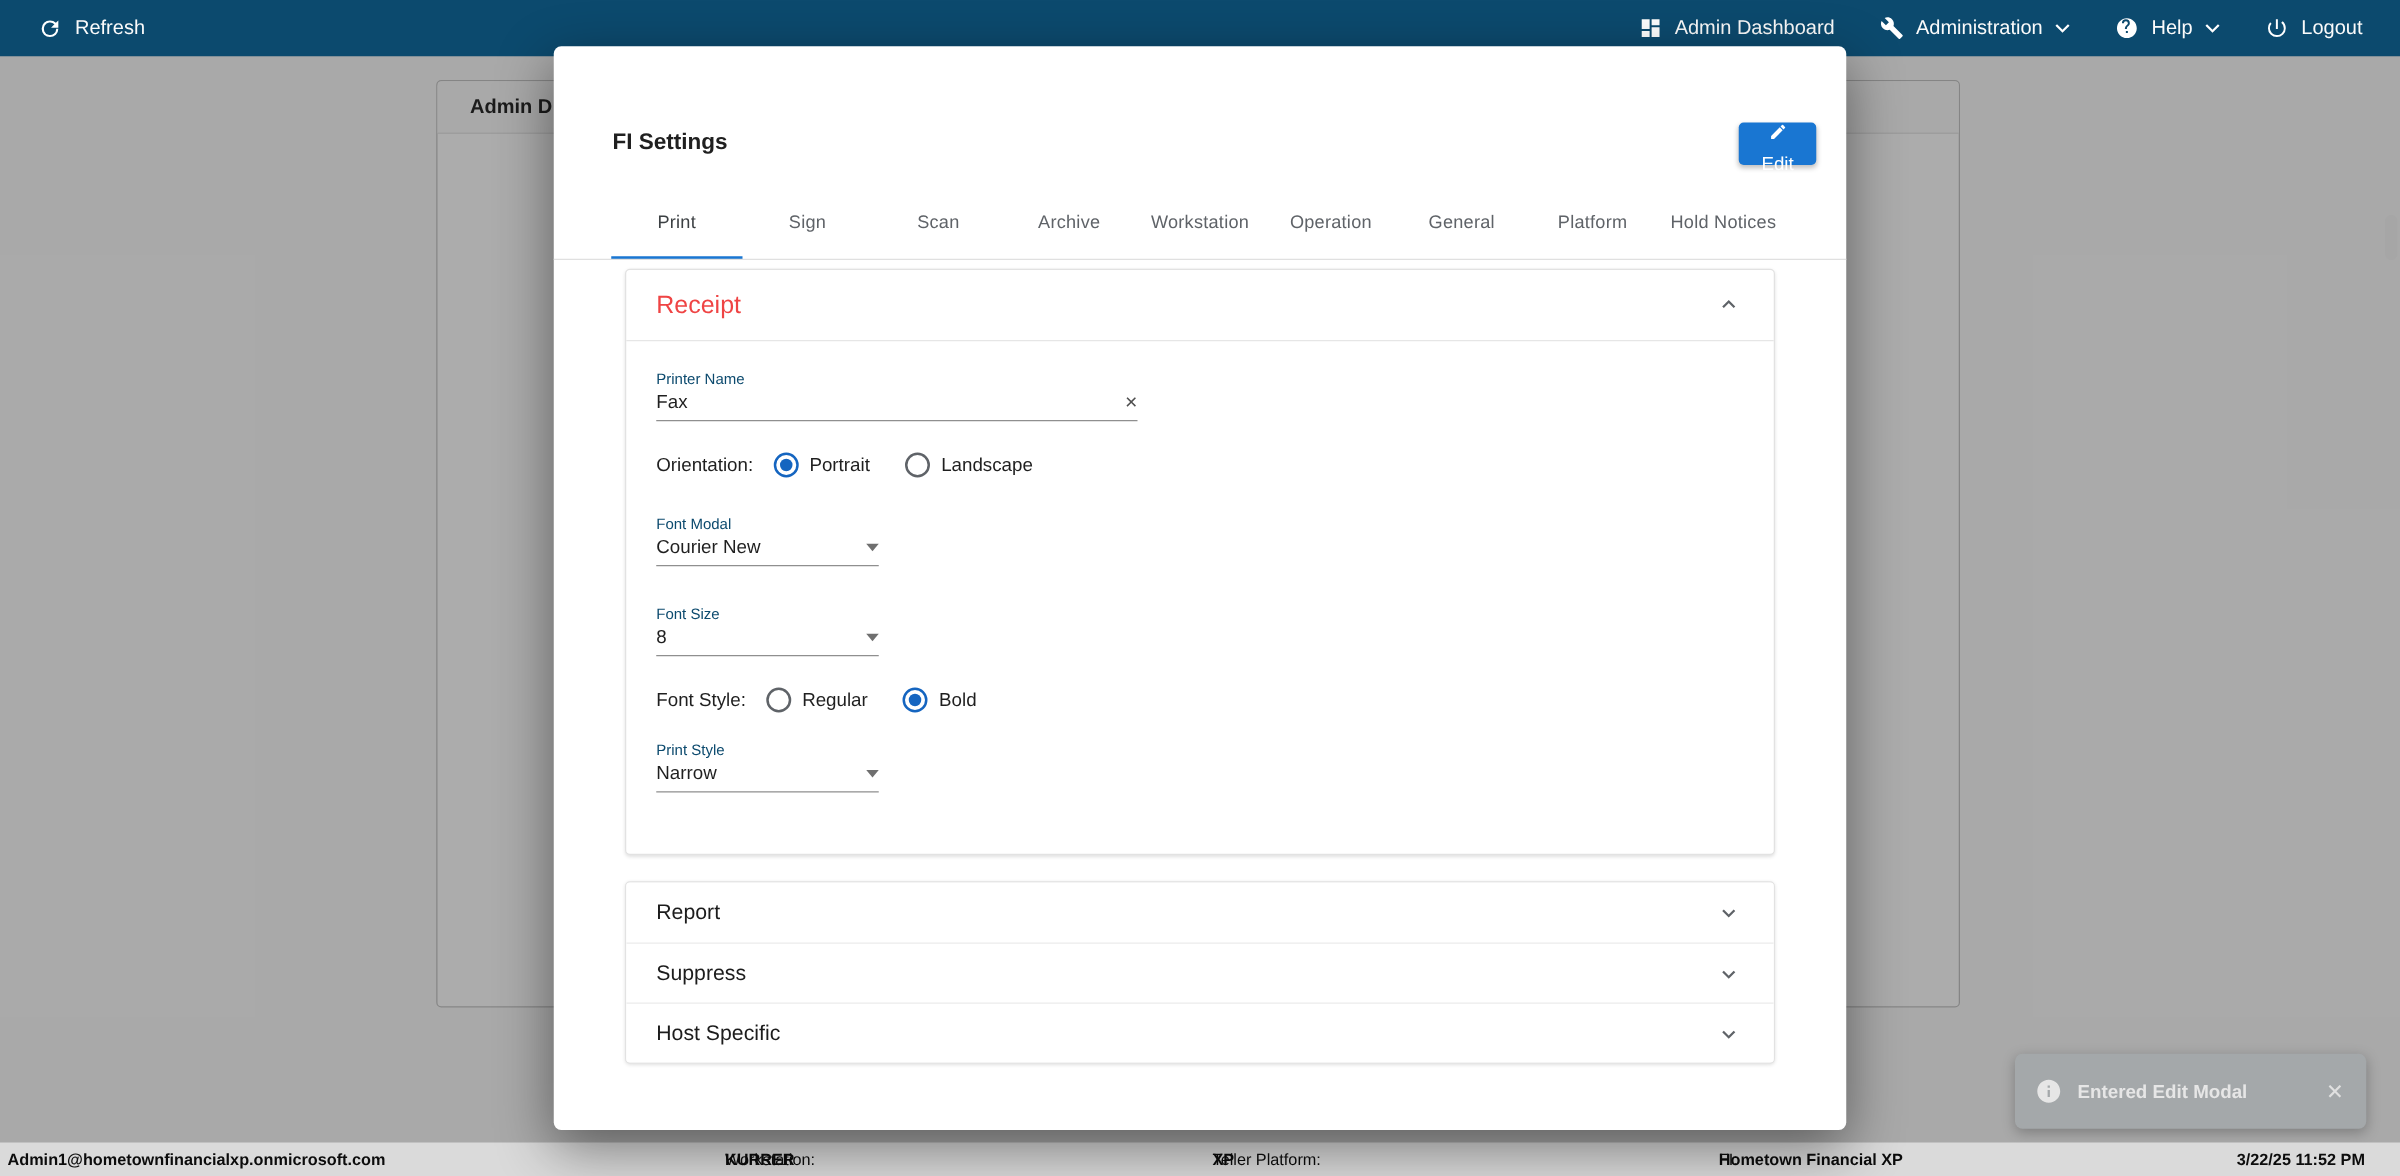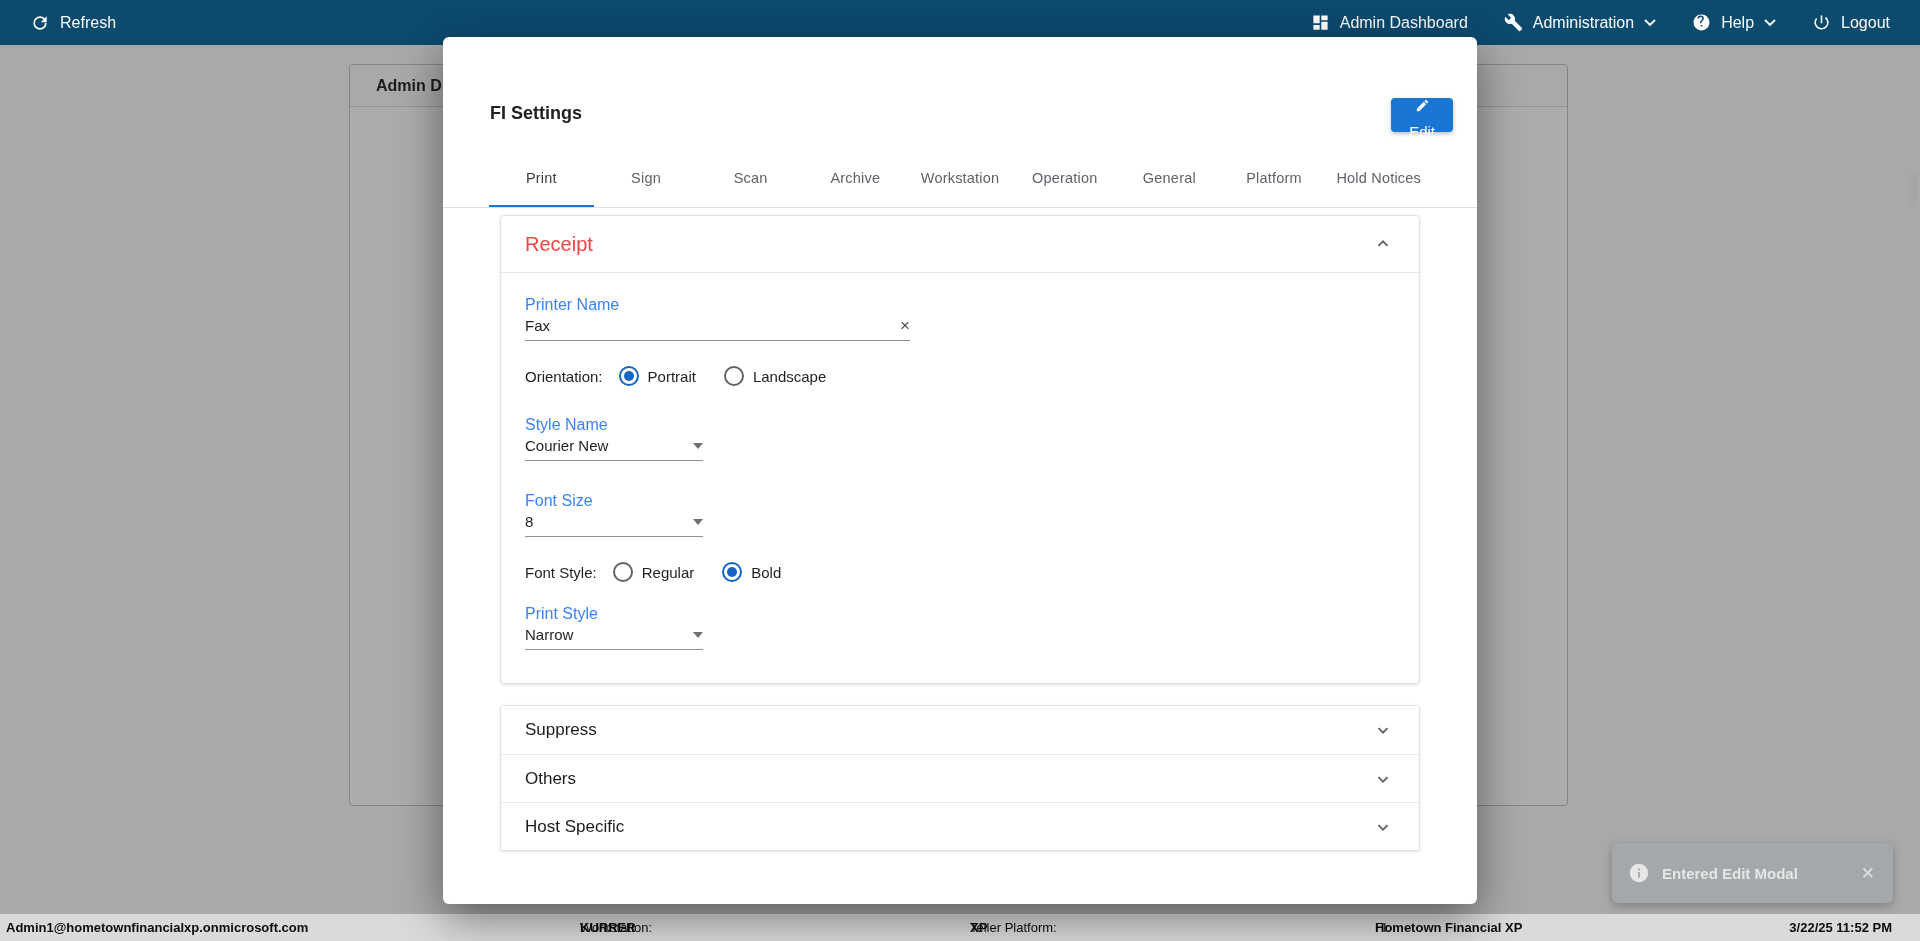--- a/index.html
+++ b/index.html
@@ -87,21 +87,21 @@
   .panel {
     background:#fff; border:1px solid #e2e2e2; border-radius:4px;
     box-shadow:0 1px 3px rgba(0,0,0,0.12);
   }
   .receipt-panel { height:469px; }
   .panel-header { height:57px; display:flex; align-items:center; justify-content:space-between; padding:0 25px 0 24px; cursor:pointer; }
   .panel-header.with-divider { border-bottom:1px solid #e6e6e6; }
   .panel-title { font-size:20px; color:#ef4444; }
 
   .form { padding:23px 24px 0; }
-  .small-label { font-size:16px; color:#3b82f6; display:block; margin-bottom:3px; }
+  .small-label { font-size:12px; color:#0c4a6e; display:block; margin-bottom:3px; }
   .input-underline {
     display:flex; align-items:center; justify-content:space-between;
     border-bottom:1px solid #8f8f8f; padding-bottom:6px; font-size:15px; color:#1f1f1f; cursor:pointer;
   }
   .printer-field { width:385px; margin-bottom:25px; }
   .sel-font-name, .sel-font-size, .sel-print-style { width:178px; }
   .sel-font-name { margin-bottom:31px; }
   .sel-font-size { margin-bottom:25px; }
   .sel-print-style { margin-bottom:22px; }
   .clear-x { color:#4f4f4f; font-size:17px; line-height:1; cursor:pointer; }
@@ -272,21 +272,21 @@
           </span>
           <span class="radio-opt">
             <span class="radio-circle">
                 <span class="radio-dot"></span>
               </span>
             <span>Landscape</span>
           </span>
         </div>
 
         <div class="sel-font-name">
-          <span class="small-label">Style Name</span>
+          <span class="small-label">Font Modal</span>
           <div class="input-underline">
             <span>Courier New</span>
             <span class="caret"></span>
           </div>
         </div>
 
         <div class="sel-font-size">
           <span class="small-label">Font Size</span>
           <div class="input-underline">
             <span>8</span>
@@ -316,29 +316,29 @@
             <span>Narrow</span>
             <span class="caret"></span>
           </div>
         </div>
 
       </div>
     </div>
 
     <div class="accordion-group">
       <div class="accordion-row">
-        <span class="accordion-title">Suppress</span>
+        <span class="accordion-title">Report</span>
         <span class="tb-icon">
           <svg width="22" height="22" viewBox="0 0 24 24">
               <path d="M7 10l5 5 5-5" fill="none" stroke="#5f6368" stroke-width="2"></path>
             </svg>
         </span>
       </div>
       <div class="accordion-row">
-        <span class="accordion-title">Others</span>
+        <span class="accordion-title">Suppress</span>
         <span class="tb-icon">
           <svg width="22" height="22" viewBox="0 0 24 24">
               <path d="M7 10l5 5 5-5" fill="none" stroke="#5f6368" stroke-width="2"></path>
             </svg>
         </span>
       </div>
       <div class="accordion-row">
         <span class="accordion-title">Host Specific</span>
         <span class="tb-icon">
           <svg width="22" height="22" viewBox="0 0 24 24">

